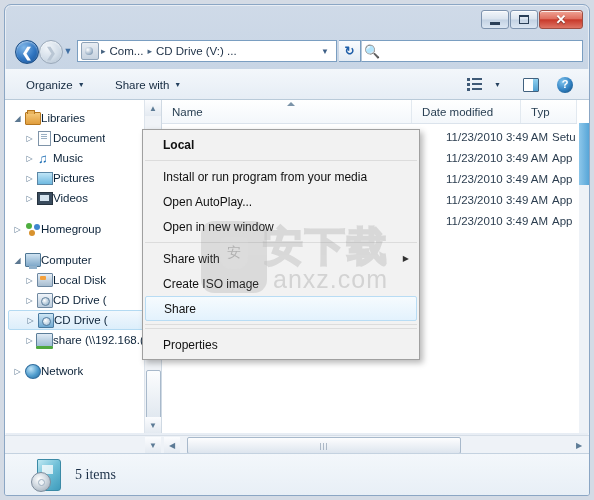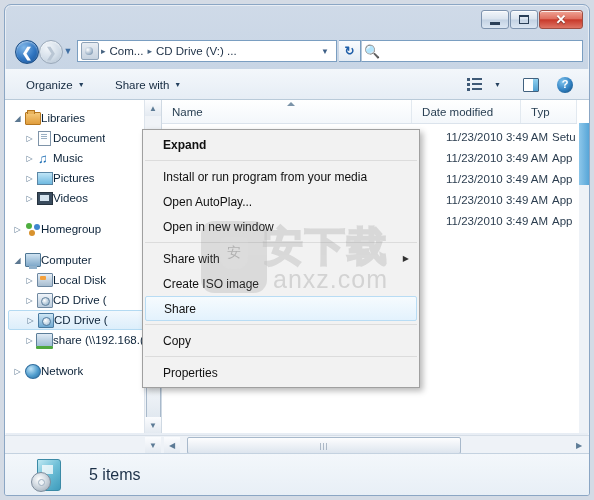--- a/index.html
+++ b/index.html
@@ -370,21 +370,21 @@
     position: absolute; left: 0px; bottom: 0px; width: 18px; height: 18px;
     border-radius: 50%;
     background: radial-gradient(circle at 40% 35%, #ffffff 0%, #d6dde4 40%, #96a4b2 100%);
     border: 1px solid #7d8c9c;
   }
   #status-icon .cd::after {
     content:""; position:absolute; left:6px; top:6px; width:5px; height:5px;
     border-radius:50%; background:#eef2f6; border:1px solid #9fb0c0;
   }
   #status-text {
-    margin-left: 26px; font-size: 16px; color: #1c3048;
+    margin-left: 12px; font-size: 14px; color: #1c3048; font-family: Liberation Serif, serif;
   }
 
   
   #ctxmenu {
     position: absolute;
     left: 137px; top: 124px;
     width: 276px;
     background: #f2f2f2;
     border: 1px solid #a0a0a0;
     box-shadow: 3px 3px 6px rgba(0,0,0,0.28);
@@ -702,21 +702,21 @@
   <div id="statusbar">
     <div id="status-icon">
       <span class="case"></span>
       <span class="cd"></span>
     </div>
     <div id="status-text">5 items</div>
   </div>
 
   <div id="ctxmenu">
       <div class="mi bold">
-        <span>Expand</span>
+        <span>Local</span>
       </div>
       <div class="msep"></div>
       <div class="mi">
         <span>Install or run program from your media</span>
       </div>
       <div class="mi">
         <span>Open AutoPlay...</span>
       </div>
       <div class="mi">
         <span>Open in new window</span>
@@ -726,23 +726,20 @@
         <span>Share with</span>
         <span class="submarrow">▶</span>
       </div>
       <div class="mi">
         <span>Create ISO image</span>
       </div>
       <div class="mi sel">
         <span>Share</span>
       </div>
       <div class="msep"></div>
-      <div class="mi">
-        <span>Copy</span>
-      </div>
       <div class="msep"></div>
       <div class="mi">
         <span>Properties</span>
       </div>
     </div>
 
   <div id="watermark">
     <div id="wm-badge">
       <span class="shield">安</span>
     </div>

